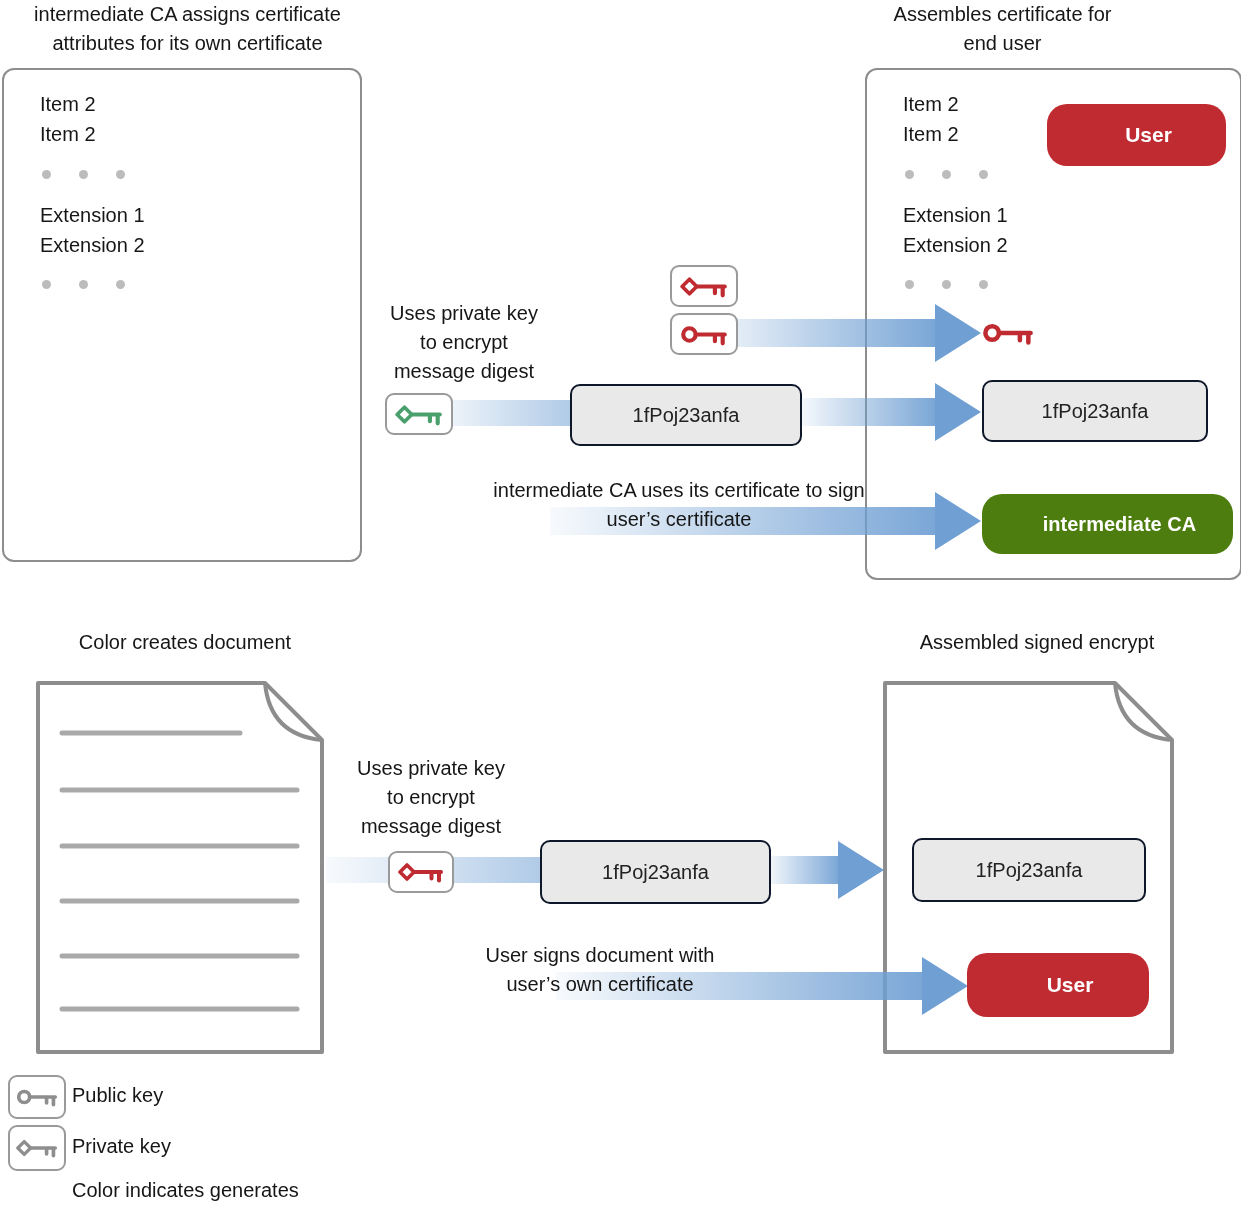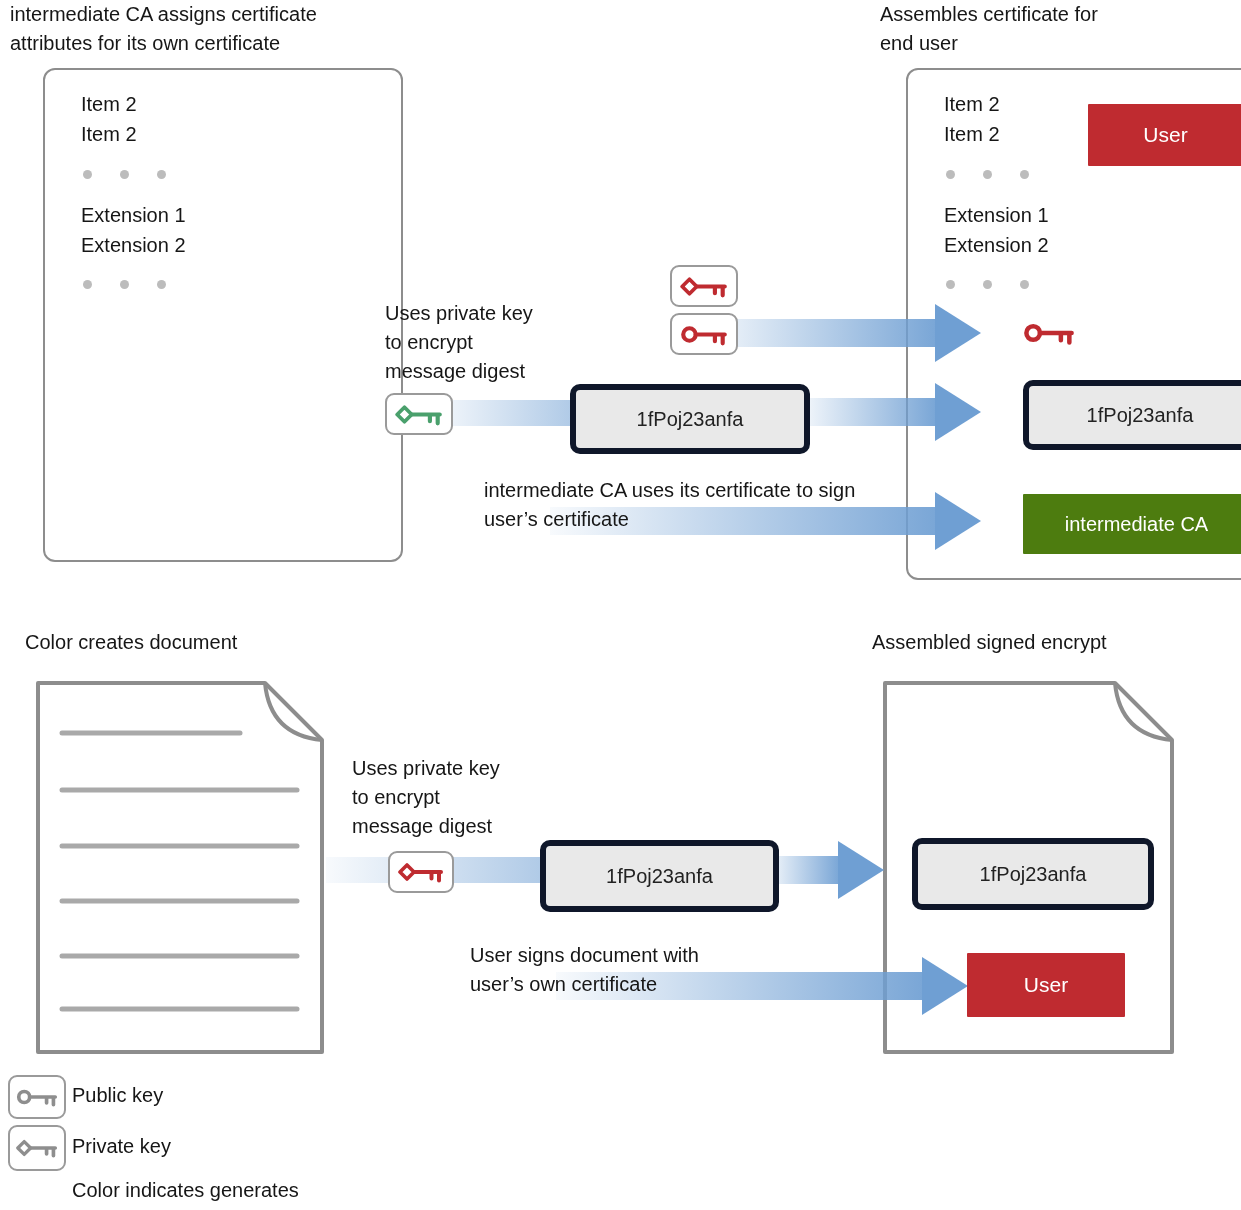--- a/index.html
+++ b/index.html
@@ -1,32 +1,32 @@
 <!DOCTYPE html>
 <html><head>
 <meta charset="utf-8">
 <style>
   html,body { margin:0; padding:0; background:#fff; }
   .canvas {
     position:relative; width:1241px; height:1210px; background:#fff;
-    font-family:"Liberation Sans", sans-serif; color:#161616; overflow:hidden;
+    font-family:"Liberation Sans", sans-serif; color:#161616; overflow:hidden;text-align:center;
   }
   .abs { position:absolute; }
   .txt { font-size:20px; line-height:29px; color:#161616; }
   .cert-box {
-    position:absolute; background:#fff; border:2px solid #8d8d8d; border-radius:12px;margin-left:41px;
+    position:absolute; background:#fff; border:2px solid #8d8d8d; border-radius:12px;
   }
   .pill {
-    position:absolute; background:#e9e9e9; border:6px solid #0f172a; border-radius:10px;
+    position:absolute; background:#e9e9e9; border:2px solid #0f172a; border-radius:10px;
     display:flex; align-items:center; justify-content:center; font-size:20px; color:#222;
     z-index:3;
   }
   .badge {
-    position:absolute; border-radius:1px; display:flex; align-items:center; justify-content:center;
-    color:#fff; font-weight:400; font-size:21px; z-index:3;
+    position:absolute; border-radius:20px; display:flex; align-items:center; justify-content:center;
+    color:#fff; font-weight:700; font-size:21px; z-index:3;padding-left:24px;
   }
   .badge-red { background:#bf2b30; }
   .badge-green { background:#4d7c0f; font-size:20px; }
   .key-box {
     position:absolute; background:#fff; border:2px solid #9a9a9a; border-radius:9px;
     display:flex; align-items:center; justify-content:center; z-index:2;
   }
   .key { display:block; }
   .c-red { color:#bf2b30; }
   .c-green { color:#4aa06c; }

